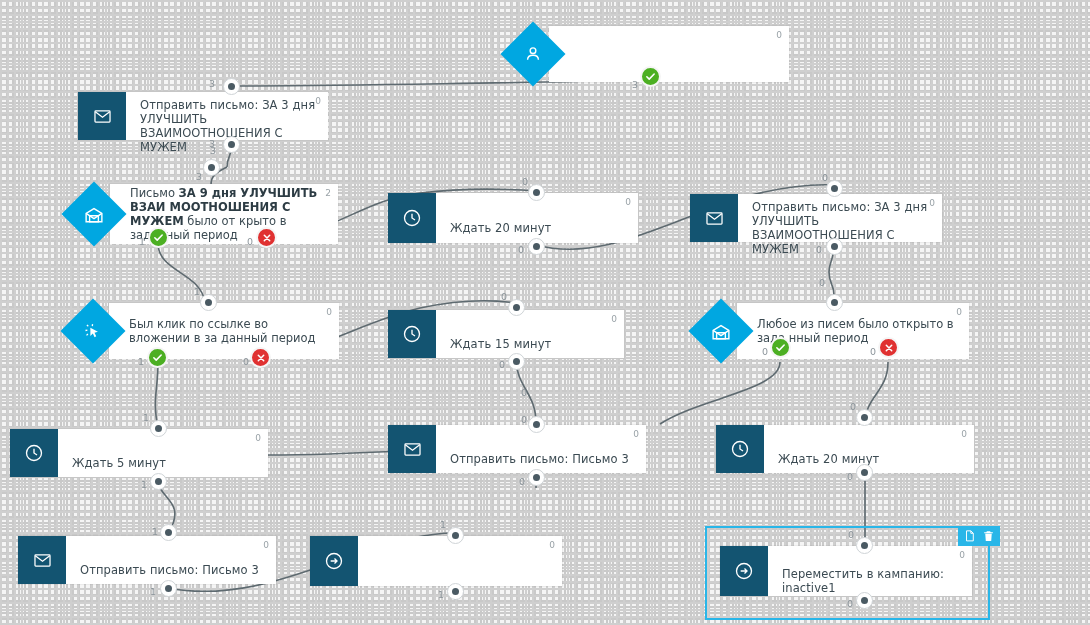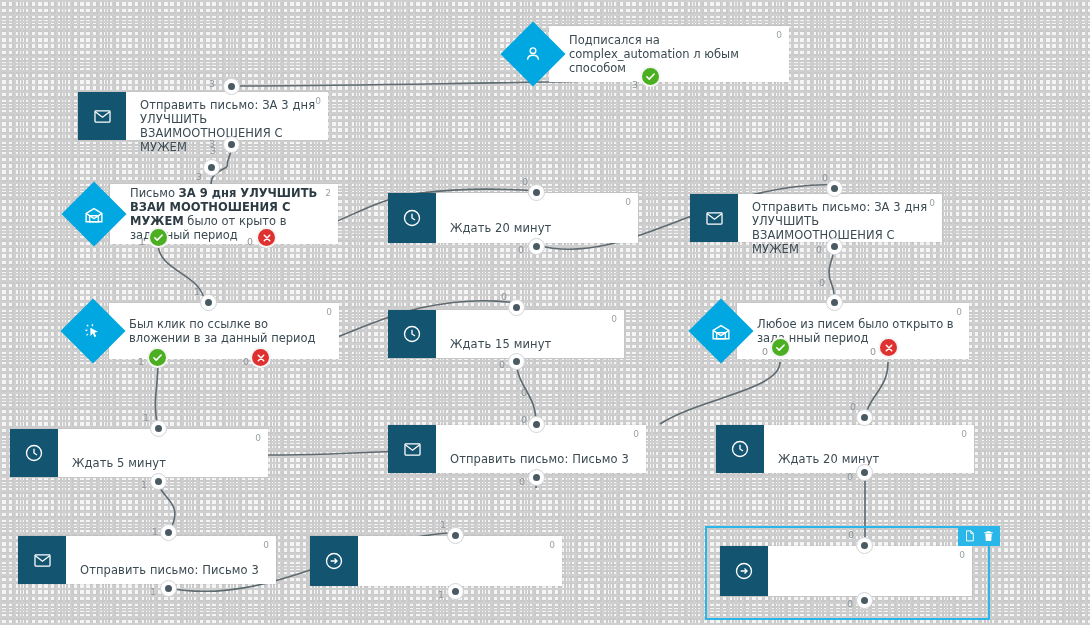--- a/index.html
+++ b/index.html
@@ -159,21 +159,20 @@
   <div class="node cond" style="left:510px;top:26px;">
     <div class="diamond">
       <span class="g">
         <svg width="20" height="20" viewBox="0 0 24 24" fill="none" stroke="#ffffff" stroke-width="1.7">
           <circle cx="12" cy="8" r="3.4"></circle>
           <path d="M5.5 19c0-3.6 2.9-5.6 6.5-5.6s6.5 2 6.5 5.6"></path>
         </svg>
       </span>
     </div>
     <div class="panel" style="width:208px;height:46px;">
-      <span class="label">Подписался на complex_automation л юбым способом</span>
       <span class="cnt tr">0</span>
     </div>
   </div>
   <div class="badge ok" style="left:640px;top:66px;">
     <svg width="11" height="11" viewBox="0 0 24 24" fill="none" stroke="#fff" stroke-width="3.4" stroke-linecap="round" stroke-linejoin="round">
         <path d="M4 12.5l5.2 5.2L20 6.6"></path>
       </svg>
   </div>
   <div class="plabel" style="left:632px;top:80px;">3</div>
 
@@ -477,20 +476,21 @@
     </span>
   </div>
   <div class="node act" style="left:720px;top:546px;width:252px;height:50px;">
     <div class="icobox">
       <svg width="20" height="20" viewBox="0 0 24 24" fill="none" stroke="#fff" stroke-width="1.6">
           <circle cx="12" cy="12" r="9"></circle>
           <path d="M8 12h7.6M12.6 9l3 3-3 3"></path>
         </svg>
     </div>
     <div class="body">
+      <span class="label">Переместить в кампанию: inactive1</span>
       <span class="cnt tr">0</span>
     </div>
   </div>
   <div class="port" style="left:856px;top:537px;">
       <i></i>
     </div>
   <div class="plabel" style="left:848px;top:530px;">0</div>
   <div class="port" style="left:856px;top:592px;">
       <i></i>
     </div>

